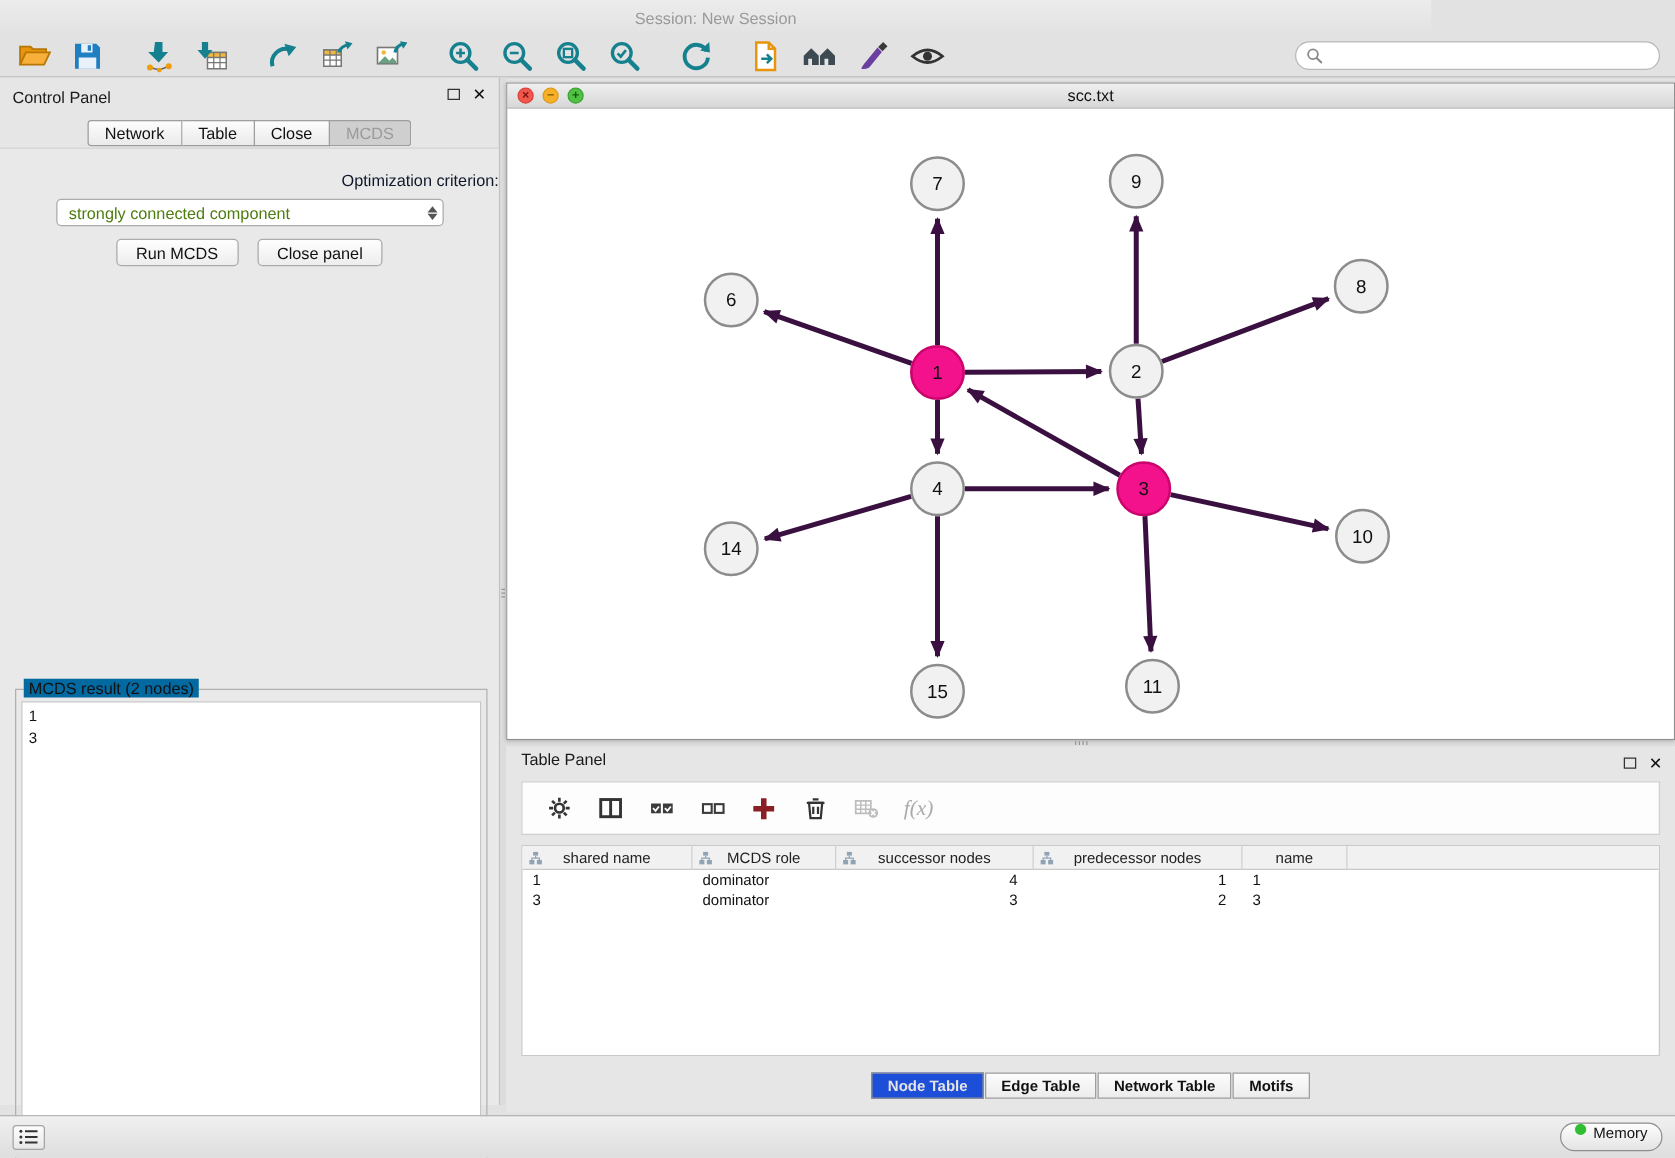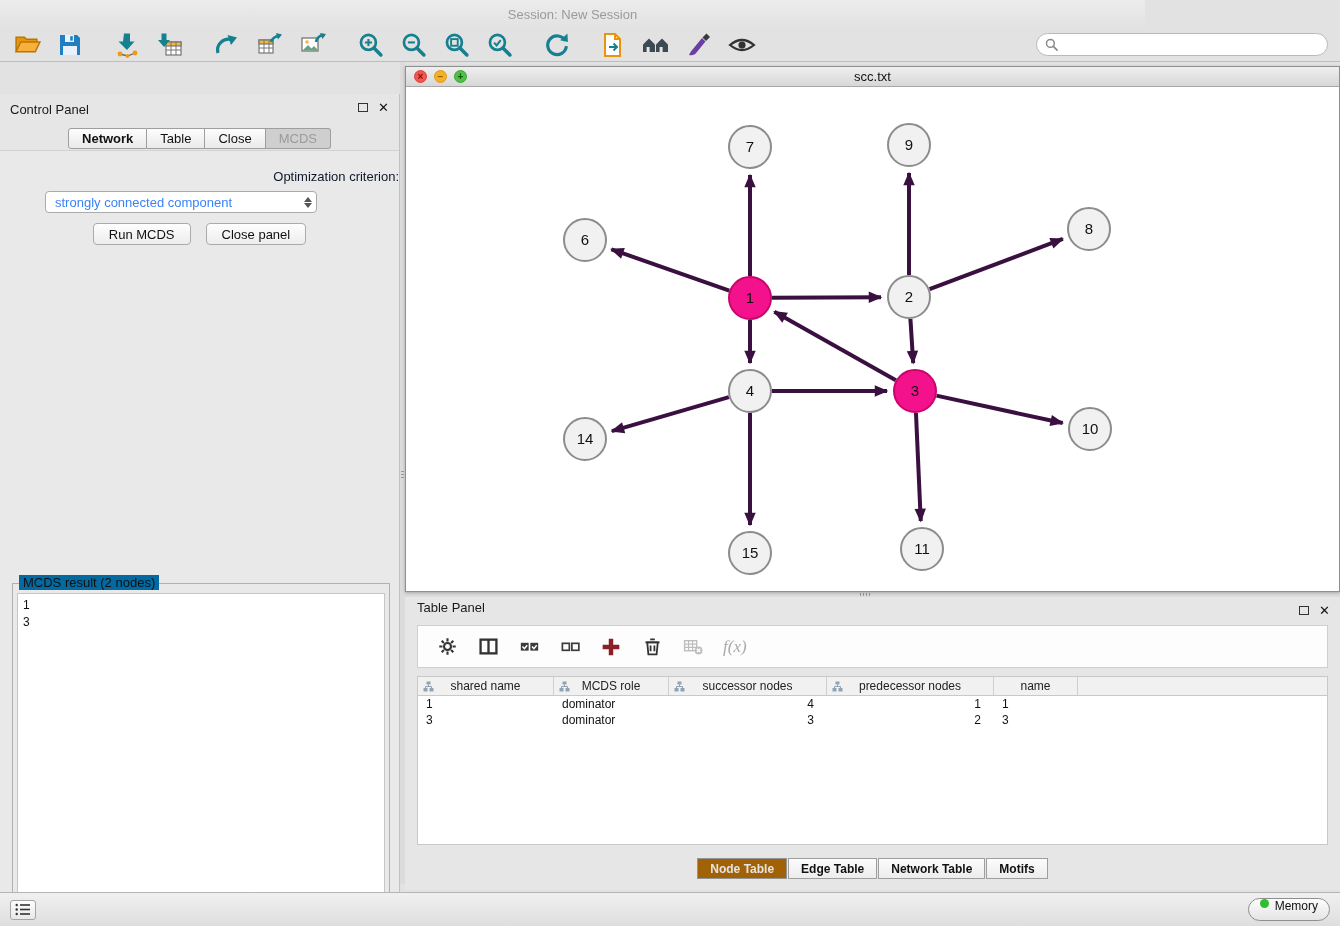--- a/index.html
+++ b/index.html
@@ -32,43 +32,43 @@
   .search-wrap {
     margin-left:auto; width:292px; height:23px; background:#fff;
     border:1px solid #b9b9b9; border-radius:12px;
     display:flex; align-items:center; padding:0 8px; gap:5px;
   }
   .search-wrap input { border:none; outline:none; flex:1; font-size:13px; background:transparent; font-family:inherit; }
 
   
   .control-panel {
     position:absolute; left:0; top:62px; width:400px; height:822px;
-    background:#e6e6e6; border-right:1px solid #c2c2c2;margin-top:32px;
+    background:#e6e6e6; border-right:1px solid #c2c2c2;
   }
   .cp-header { position:absolute; left:10px; top:8px; font-size:13px; color:#1a1a1a; }
   .panel-icons { position:absolute; right:10px; top:7px; display:flex; gap:10px; align-items:center; }
   .float-icon { width:10px; height:9px; border:1.6px solid #333; display:inline-block; }
   .close-glyph { font-size:13px; font-weight:bold; color:#111; line-height:1; }
 
   .cp-tabs { position:absolute; left:0; top:34px; width:100%; display:flex; justify-content:center; }
   .cp-tab {
     height:21px; padding:0 13px; font-size:13px; line-height:20px;
     border:1px solid #9e9e9e; border-left-width:0;
     background:linear-gradient(#fdfdfd,#eaeaea); color:#111; cursor:default;
   }
-  .cp-tab:first-child { border-left-width:1px; border-radius:3px 0 0 3px;font-weight:bold; }
+  .cp-tab:first-child { border-left-width:1px; border-radius:3px 0 0 3px; }
   .cp-tab:last-child { border-radius:0 3px 3px 0; }
   .cp-tab.active { background:#cfcfcf; color:#9b9b9b; }
 
   .cp-body { position:absolute; left:0; top:56px; width:100%; bottom:0; background:#e9e9e9; border-top:1px solid #d2d2d2; }
   .opt-label { position:absolute; top:18px; width:100%; text-align:right; font-size:13px; color:#0f172a; }
   .criterion-select {
-    position:absolute; left:45px; top:40px; width:272px; height:22px;
+    position:absolute; left:45px; top:40px; width:310px; height:22px;
     background:#fff; border:1px solid #ababab; border-radius:4px;
-    display:flex; align-items:center; padding:0 4px 0 9px; font-size:13px; color:#3b82f6;
+    display:flex; align-items:center; padding:0 4px 0 9px; font-size:13px; color:#4d7c0f;
   }
   .criterion-select .stepper { margin-left:auto; display:flex; flex-direction:column; gap:1px; align-items:center; }
   .criterion-select .stepper i { width:0; height:0; border-left:4px solid transparent; border-right:4px solid transparent; display:block; }
   .criterion-select .stepper i.up { border-bottom:5px solid #555; }
   .criterion-select .stepper i.down { border-top:5px solid #555; }
 
   .cp-buttons { position:absolute; left:0; top:72px; width:100%; display:flex; justify-content:center; gap:15px; }
   .cp-btn {
     height:22px; padding:0 15px; font-size:13px; font-family:inherit; color:#111;
     background:linear-gradient(#fefefe,#ededed); border:1px solid #ababab; border-radius:4px; cursor:default;
@@ -127,21 +127,21 @@
   .c0{width:136px}.c1{width:115px}.c2{width:158px}.c3{width:167px}.c4{width:84px}.cf{flex:1;border-right:none}
   .tp-row { display:flex; height:16px; align-items:center; font-size:12px; color:#111; }
   .td { padding:0 8px; overflow:hidden; white-space:nowrap; }
   .td.num { text-align:right; padding-right:13px; }
 
   .tp-tabs { position:absolute; left:0; right:0; top:261px; display:flex; justify-content:center; gap:1px; }
   .tp-tab {
     height:21px; padding:0 12px; font-size:12px; font-weight:bold; line-height:20px;
     border:1px solid #9e9e9e; background:linear-gradient(#fcfcfc,#ececec); color:#111; cursor:default;
   }
-  .tp-tab.active { background:#a16207; color:#e4e4e4; border-color:#949494; }
+  .tp-tab.active { background:#1d4ed8; color:#e4e4e4; border-color:#949494; }
 
   
   .statusbar {
     position:absolute; left:0; bottom:0; width:1340px; height:34px;
     background:linear-gradient(#f0f0f0,#dedede); border-top:1px solid #b5b5b5;
     display:flex; align-items:center; padding:0 10px;
   }
   .status-left-btn {
     width:26px; height:20px; border:1px solid #a5a5a5; border-radius:3px;
     background:linear-gradient(#fdfdfd,#e8e8e8); display:flex; align-items:center; justify-content:center; padding:0; cursor:default;

